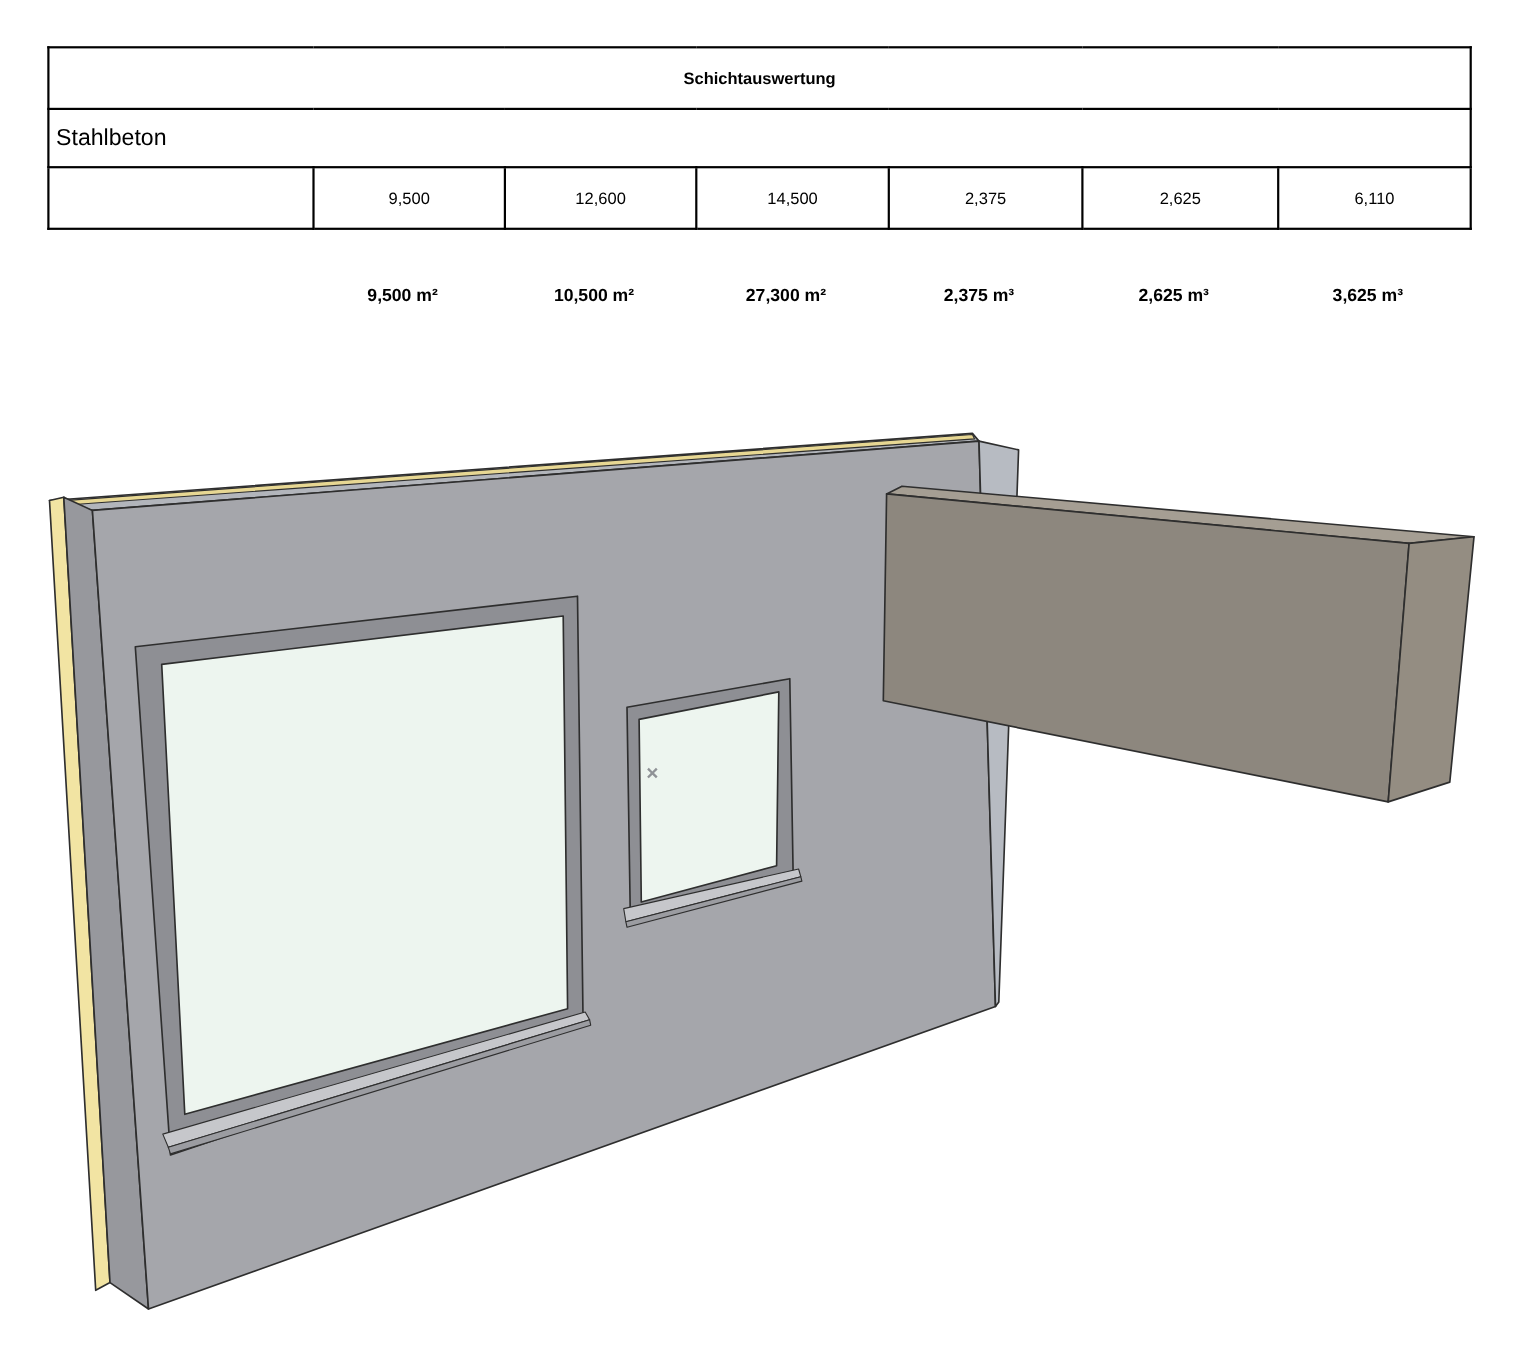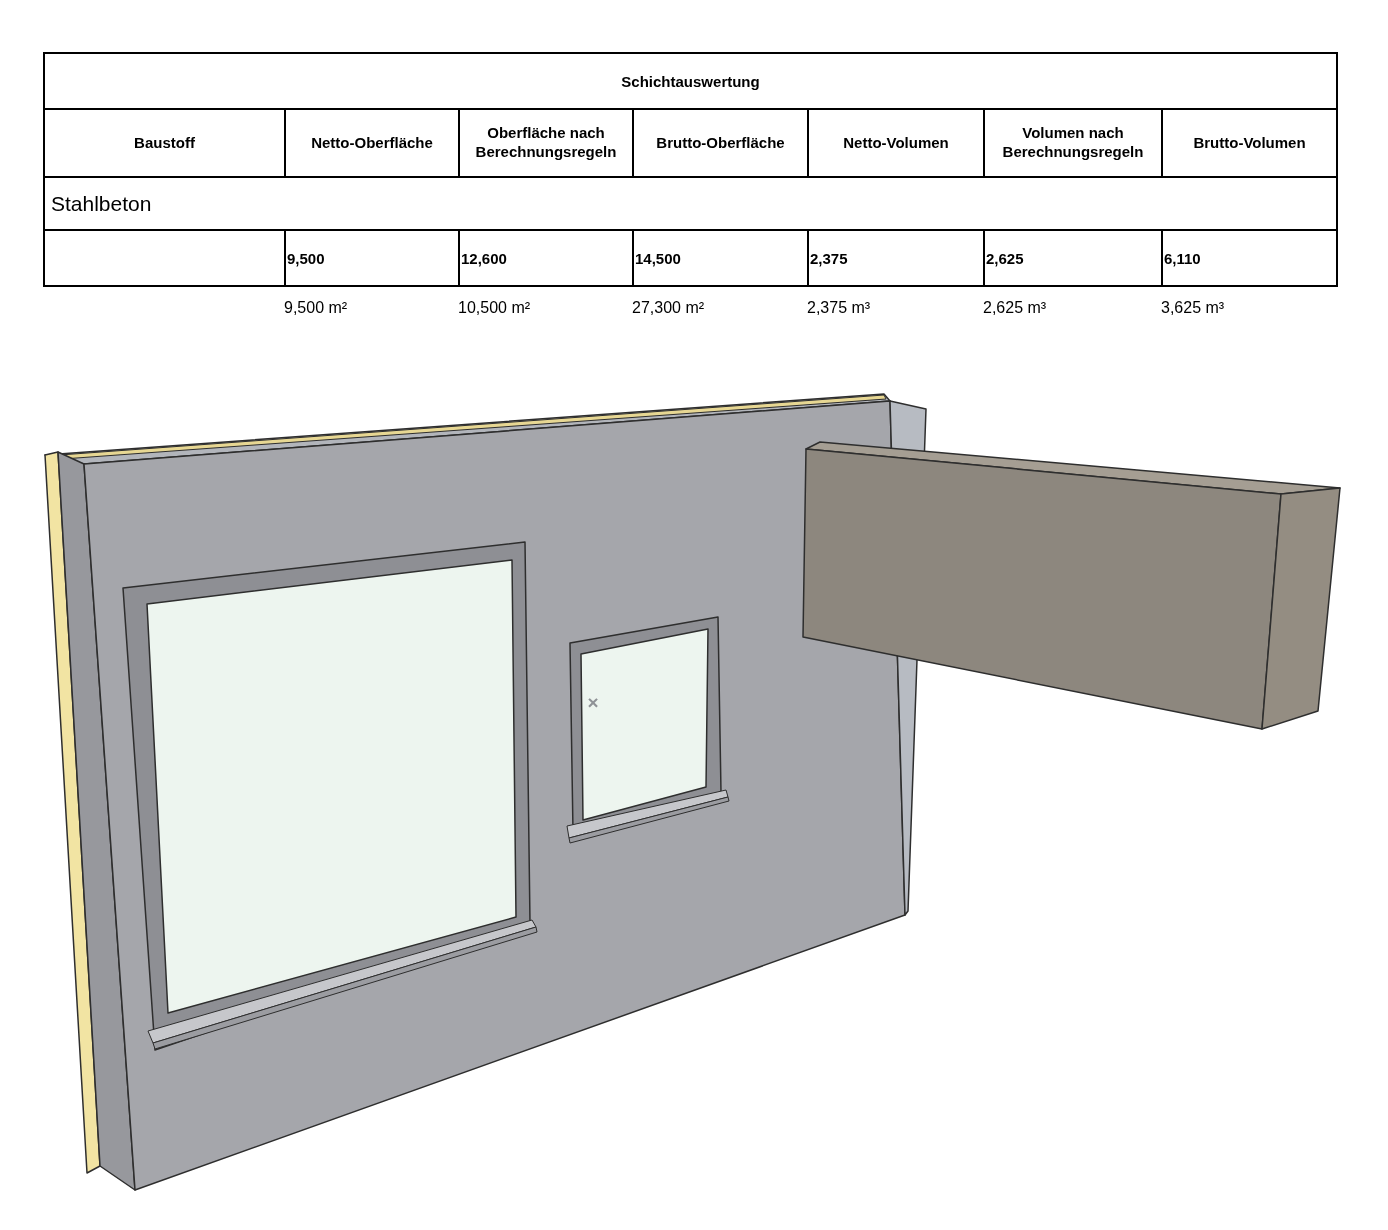--- a/index.html
+++ b/index.html
@@ -1,28 +1,28 @@
 <!DOCTYPE html>
 <html><head>
 <meta charset="utf-8">
 <style>
   html,body{margin:0;padding:0;background:#ffffff;}
   body{width:1388px;height:1230px;position:relative;font-family:"Liberation Sans",sans-serif;color:#000;}
   .scene{position:absolute;left:0;top:0;width:1388px;height:1230px;}
   .scene polygon{stroke:#2e2e2e;stroke-width:1.5;stroke-linejoin:round;}
   .scene polygon.thin{stroke-width:1;}
-  .tablewrap{position:absolute;left:43px;top:52px;width:1040px;}
+  .tablewrap{position:absolute;left:43px;top:42px;width:1040px;}
   table.schedule{border-collapse:collapse;table-layout:fixed;width:1293px;}
   table.schedule td,table.schedule th{border:2px solid #000;vertical-align:middle;overflow:hidden;}
   td.title-cell{height:52px;text-align:center;font-weight:bold;font-size:15px;}
   th.head-cell{height:66px;text-align:center;font-weight:bold;font-size:15px;line-height:1.25;padding:0 6px;}
   td.group-cell{height:49px;font-weight:normal;font-size:21px;text-align:left;padding-left:6px;}
-  td.value-cell{height:52px;text-align:left;font-size:15px;font-weight:bold;}
+  td.value-cell{height:52px;text-align:center;font-size:15px;font-weight:normal;}
   .sumrow{display:grid;grid-template-columns:241px 174px 174px 175px 176px 178px 175px;margin-top:9px;}
-  .sumrow .sum-cell{text-align:left;font-weight:normal;font-size:16px;padding-right:10px;line-height:24px;}
+  .sumrow .sum-cell{text-align:center;font-weight:bold;font-size:16px;padding-right:10px;line-height:24px;margin-top:40px;}
   text.handle{font-size:19px;font-weight:bold;fill:#8f9296;}
 </style>
 </head>
 <body>
 
 <svg class="scene" viewBox="0 0 1388 1230" xmlns="http://www.w3.org/2000/svg">
 
   <g>
     <polygon points="45,455 884,394 890,401 84,464" fill="#b2b5bb"></polygon>
     <polygon class="thin" points="46,456 884,395 886,399 49,460" fill="#e7d793"></polygon>
@@ -63,29 +63,20 @@
       <col style="width:175px">
         <col style="width:176px">
         <col style="width:178px">
       <col style="width:175px">
     </colgroup>
     <tbody>
       <tr>
         <td class="title-cell" colspan="7">Schichtauswertung</td>
       </tr>
       <tr>
-        <th class="head-cell">Baustoff</th>
-        <th class="head-cell">Netto-Oberfläche</th>
-        <th class="head-cell">Oberfläche nach Berechnungsregeln</th>
-        <th class="head-cell">Brutto-Oberfläche</th>
-        <th class="head-cell">Netto-Volumen</th>
-        <th class="head-cell">Volumen nach Berechnungsregeln</th>
-        <th class="head-cell">Brutto-Volumen</th>
-      </tr>
-      <tr>
         <td class="group-cell" colspan="7">Stahlbeton</td>
       </tr>
       <tr>
         <td class="value-cell"></td>
         <td class="value-cell">9,500</td>
         <td class="value-cell">12,600</td>
         <td class="value-cell">14,500</td>
         <td class="value-cell">2,375</td>
         <td class="value-cell">2,625</td>
         <td class="value-cell">6,110</td>

